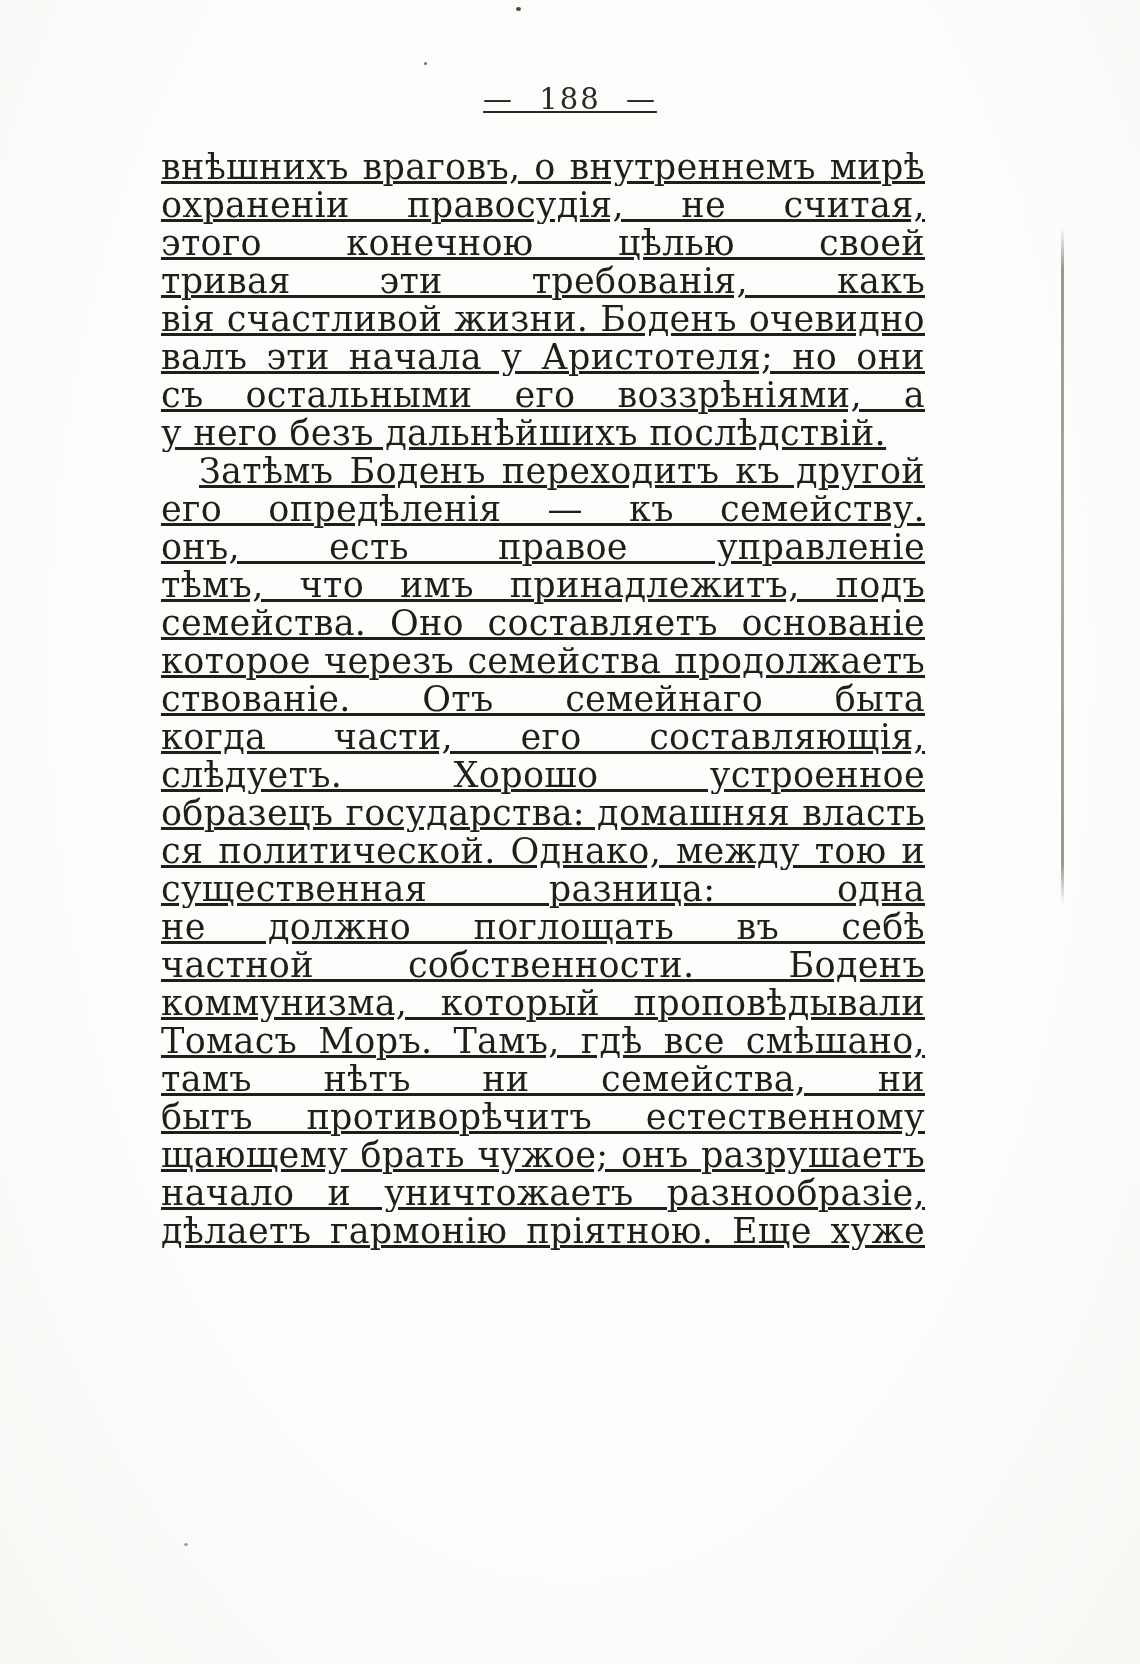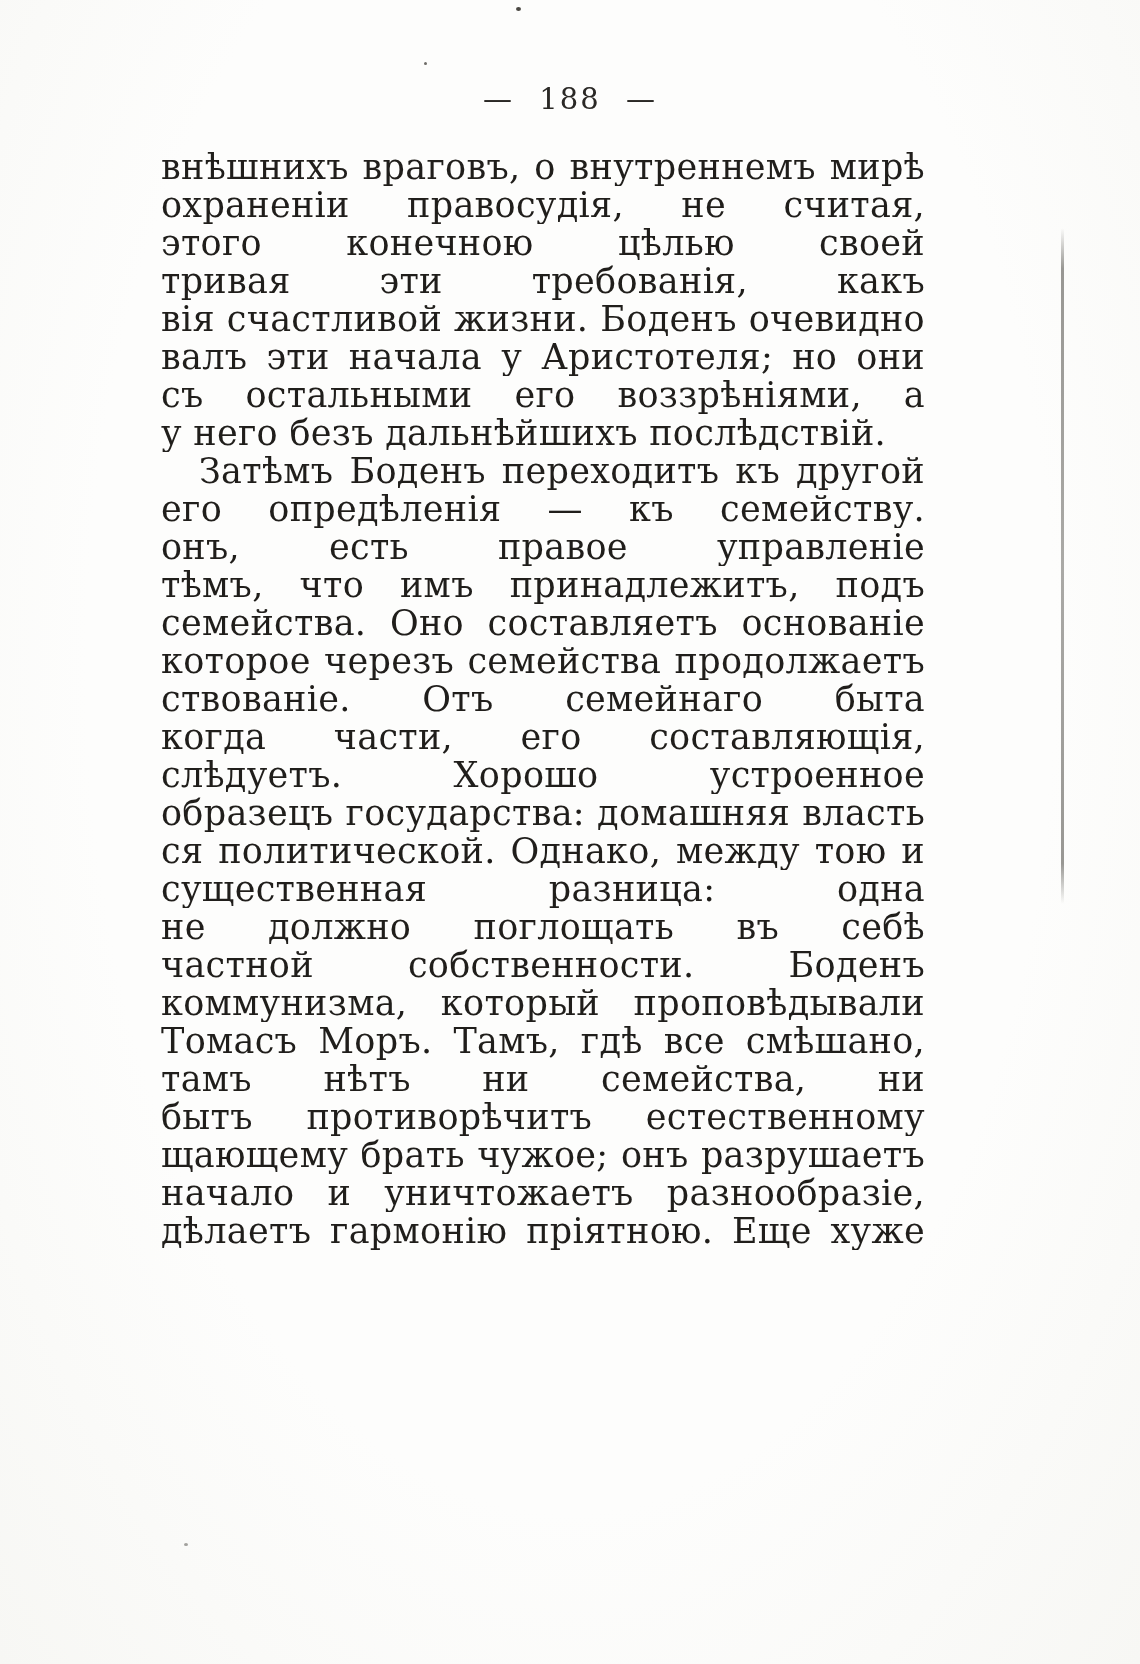--- a/index.html
+++ b/index.html
@@ -1,15 +1,15 @@
 <!DOCTYPE html>
 <html><head>
 <meta charset="utf-8">
 <style>
-  * { margin: 0; padding: 0; box-sizing: border-box; }
+  * { margin: 0; padding: 0; box-sizing: border-box; text-decoration: underline; }
   html, body { width: 1140px; height: 1664px; }
   body {
     background: #e9e9e6;
     font-family: "DejaVu Serif", serif;
   }
   .page {
     position: relative;
     width: 1140px;
     height: 1664px;
     background: #fcfcfa;

